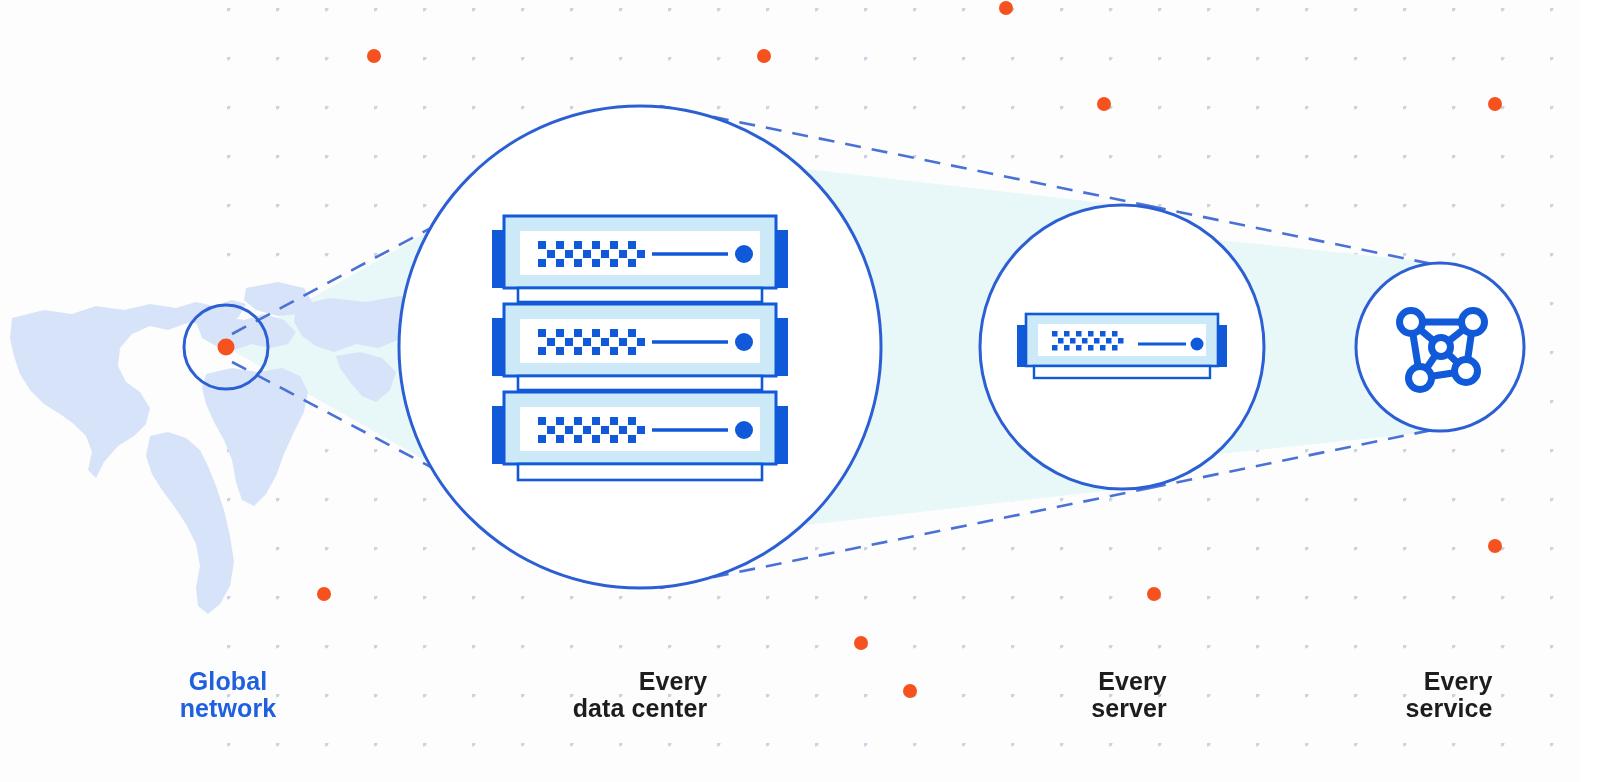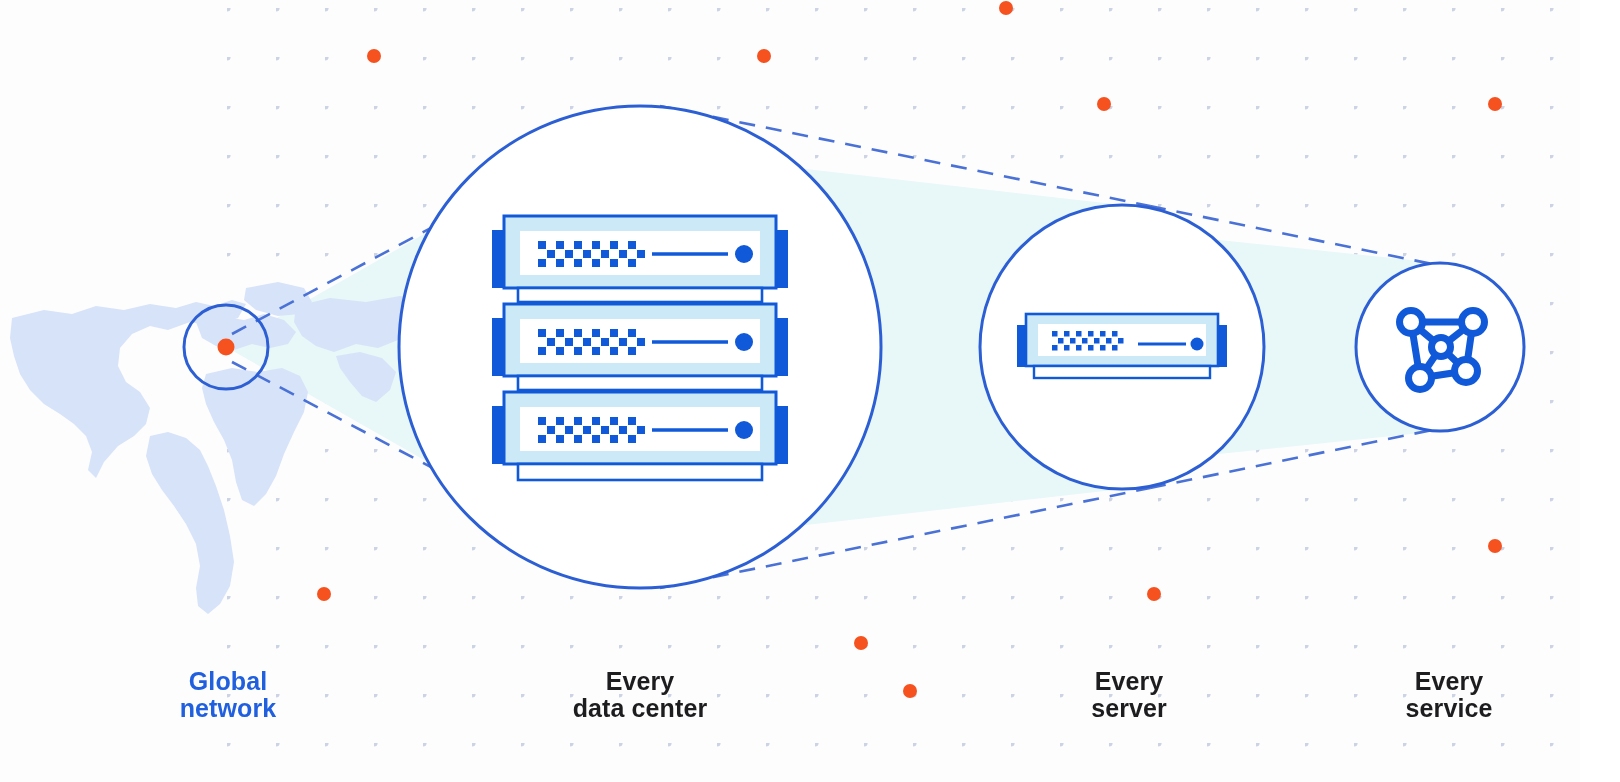--- a/index.html
+++ b/index.html
@@ -25,21 +25,21 @@
     position: absolute;
     text-align: center;
     font-family: "Liberation Sans", sans-serif;
     font-size: 25px;
     font-weight: 700;
     line-height: 1.08;
     letter-spacing: 0.1px;
     white-space: pre-line;
     transform: translateX(-50%);
   }
-  .label.dark { color: #1d1d1f; }
+  .label.dark { color: #1d1d1f; text-align: right; }
   .label.accent { color: #2060df; }
 </style>
 </head>
 <body>
 
 <div id="stage">
 
   <svg id="scene" viewBox="0 0 1620 782" xmlns="http://www.w3.org/2000/svg">
     <defs>
 

